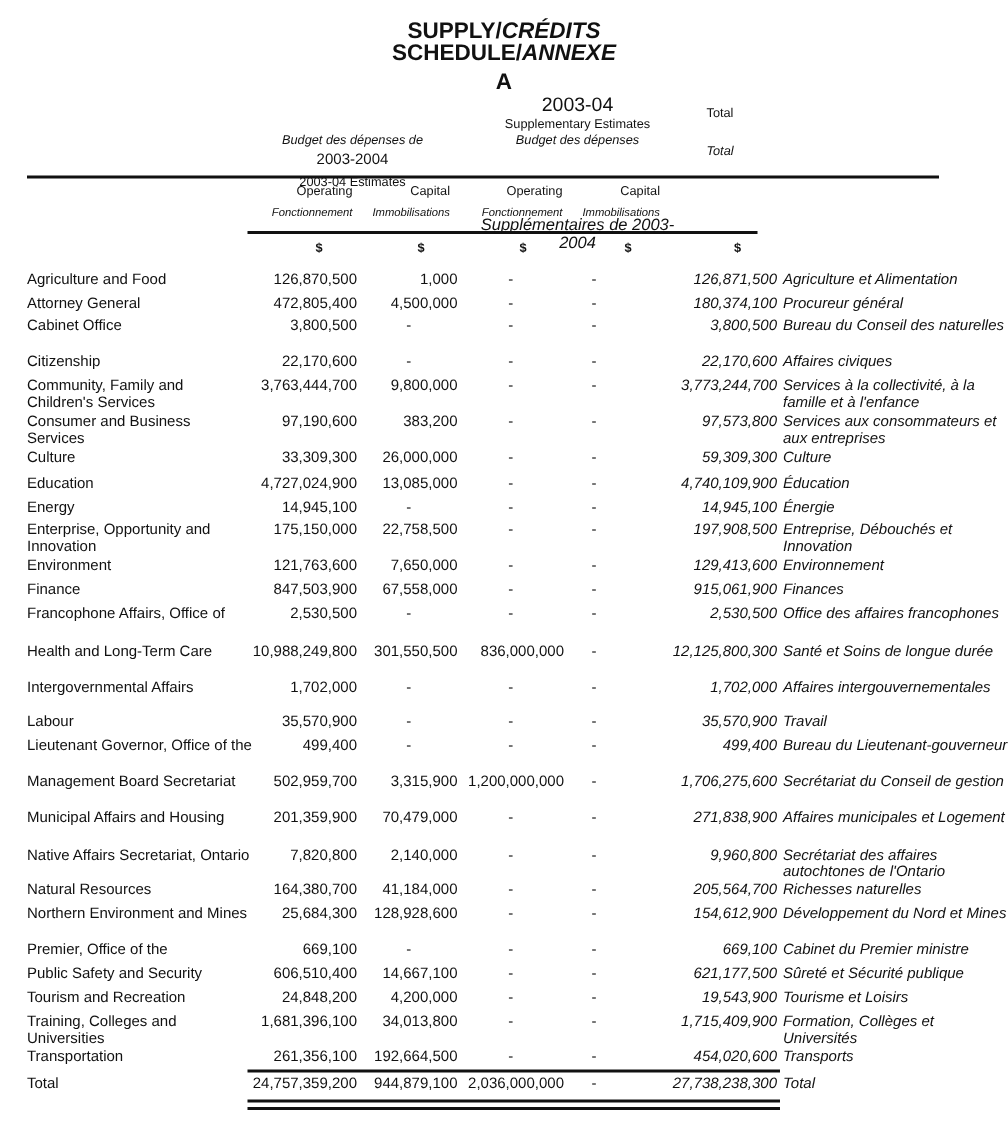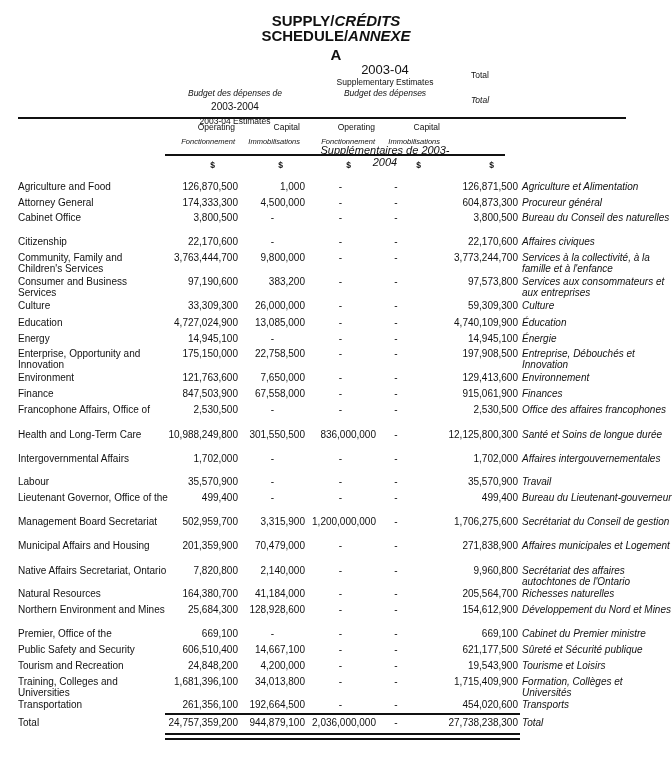--- a/index.html
+++ b/index.html
@@ -13,21 +13,21 @@
   .sub { font-size:8.5px; text-align:right; }
   .sub.it { font-style:italic; font-size:7.5px; }
   .rule { background:#111; }
   .row { position:absolute; left:0; width:672px; font-size:10px; line-height:11px; }
   .row .en { position:absolute; left:18px; width:150px; font-weight:normal; }
   .row .num { position:absolute; text-align:right; }
   .row .c1 { left:160px; width:78px; }
   .row .c2 { left:240px; width:65px; }
   .row .c3 { left:305px; width:71px; }
   .row .c4 { left:376px; width:40px; text-align:center; }
-  .row .c5 { left:430px; width:88px; }
+  .row .c5 { left:430px; width:88px;font-style:italic; }
   .row .fr { position:absolute; left:522px; width:150px; font-style:italic; }
   .dash { text-align:center !important; }
 </style>
 </head>
 <body>
 
 <div class="abs title" style="top:12px;">
   <span>SUPPLY/</span><i>CRÉDITS</i>
 </div>
 <div class="abs title" style="top:27px;">
@@ -70,25 +70,25 @@
     <span class="en">Agriculture and Food</span>
     <span class="num c1">126,870,500</span>
     <span class="num c2">1,000</span>
     <span class="num c3 dash">-</span>
     <span class="num c4">-</span>
     <span class="num c5">126,871,500</span>
     <span class="fr">Agriculture et Alimentation</span>
   </div>
 <div class="row" style="top:197px;">
     <span class="en">Attorney General</span>
-    <span class="num c1">174,333,300</span>
+    <span class="num c1">472,805,400</span>
     <span class="num c2">4,500,000</span>
     <span class="num c3 dash">-</span>
     <span class="num c4">-</span>
-    <span class="num c5">604,873,300</span>
+    <span class="num c5">180,374,100</span>
     <span class="fr">Procureur général</span>
   </div>
 <div class="row" style="top:212px;">
     <span class="en">Cabinet Office</span>
     <span class="num c1">3,800,500</span>
     <span class="num c2 dash">-</span>
     <span class="num c3 dash">-</span>
     <span class="num c4">-</span>
     <span class="num c5">3,800,500</span>
     <span class="fr">Bureau du Conseil des naturelles</span>

